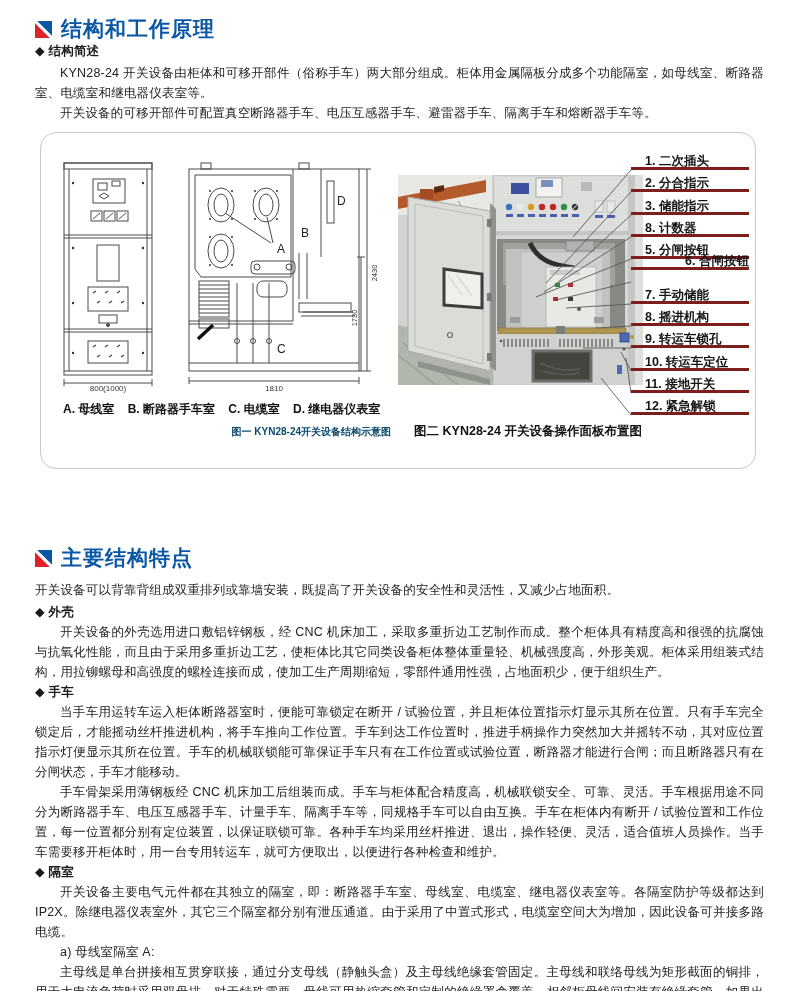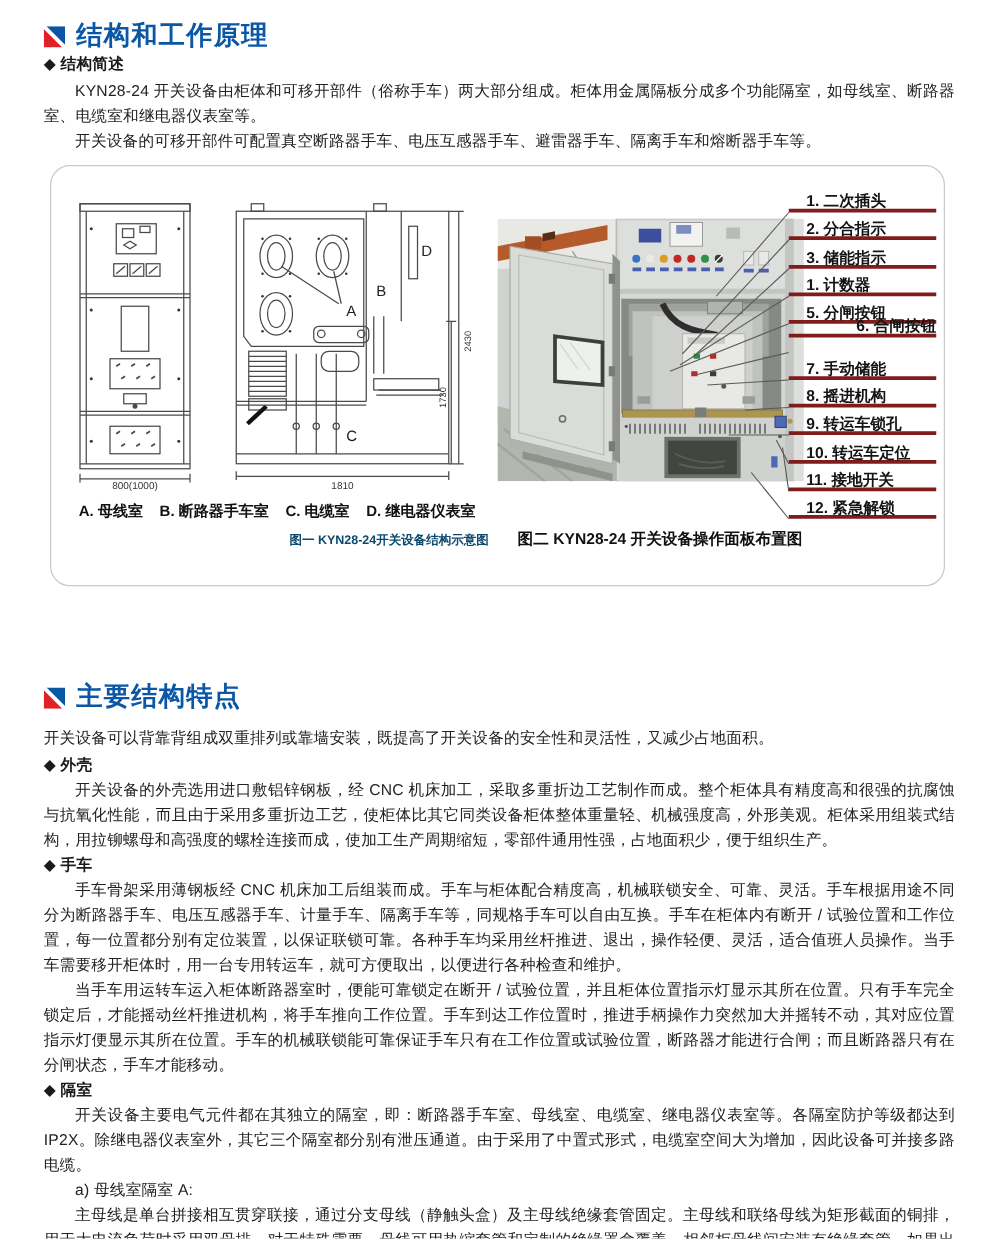--- a/index.html
+++ b/index.html
@@ -309,21 +309,21 @@
           <line x1="228" y1="209" x2="238" y2="228"></line>
           <line x1="233" y1="215" x2="238" y2="250"></line>
           <line x1="208" y1="235" x2="238" y2="272"></line>
         </g>
       </svg>
 
       <div class="callouts">
         <div class="callout">1. 二次插头</div>
         <div class="callout">2. 分合指示</div>
         <div class="callout">3. 储能指示</div>
-        <div class="callout">1. 计数器</div>
+        <div class="callout">8. 计数器</div>
         <div class="callout">5. 分闸按钮</div>
         <div class="callout">6. 合闸按钮</div>
         <div class="callout">7. 手动储能</div>
         <div class="callout">8. 摇进机构</div>
         <div class="callout">9. 转运车锁孔</div>
         <div class="callout">10. 转运车定位</div>
         <div class="callout">11. 接地开关</div>
         <div class="callout">12. 紧急解锁</div>
       </div>
 
@@ -342,22 +342,22 @@
       </span>
       <h1 class="sec-title">主要结构特点</h1>
     </div>
 
     <p class="mt10">开关设备可以背靠背组成双重排列或靠墙安装，既提高了开关设备的安全性和灵活性，又减少占地面积。</p>
 
     <p class="bullet mt2">◆ 外壳</p>
     <p class="indent">开关设备的外壳选用进口敷铝锌钢板，经 CNC 机床加工，采取多重折边工艺制作而成。整个柜体具有精度高和很强的抗腐蚀与抗氧化性能，而且由于采用多重折边工艺，使柜体比其它同类设备柜体整体重量轻、机械强度高，外形美观。柜体采用组装式结构，用拉铆螺母和高强度的螺栓连接而成，使加工生产周期缩短，零部件通用性强，占地面积少，便于组织生产。</p>
 
     <p class="bullet">◆ 手车</p>
+    <p class="indent">当手车用运转车运入柜体断路器室时，便能可靠锁定在断开 / 试验位置，并且柜体位置指示灯显示其所在位置。只有手车完全锁定后，才能摇动丝杆推进机构，将手车推向工作位置。手车到达工作位置时，推进手柄操作力突然加大并摇转不动，其对应位置指示灯便显示其所在位置。手车的机械联锁能可靠保证手车只有在工作位置或试验位置，断路器才能进行合闸；而且断路器只有在分闸状态，手车才能移动。</p>
     <p class="indent">手车骨架采用薄钢板经 CNC 机床加工后组装而成。手车与柜体配合精度高，机械联锁安全、可靠、灵活。手车根据用途不同分为断路器手车、电压互感器手车、计量手车、隔离手车等，同规格手车可以自由互换。手车在柜体内有断开 / 试验位置和工作位置，每一位置都分别有定位装置，以保证联锁可靠。各种手车均采用丝杆推进、退出，操作轻便、灵活，适合值班人员操作。当手车需要移开柜体时，用一台专用转运车，就可方便取出，以便进行各种检查和维护。</p>
-    <p class="indent">当手车用运转车运入柜体断路器室时，便能可靠锁定在断开 / 试验位置，并且柜体位置指示灯显示其所在位置。只有手车完全锁定后，才能摇动丝杆推进机构，将手车推向工作位置。手车到达工作位置时，推进手柄操作力突然加大并摇转不动，其对应位置指示灯便显示其所在位置。手车的机械联锁能可靠保证手车只有在工作位置或试验位置，断路器才能进行合闸；而且断路器只有在分闸状态，手车才能移动。</p>
 
     <p class="bullet">◆ 隔室</p>
     <p class="indent">开关设备主要电气元件都在其独立的隔室，即：断路器手车室、母线室、电缆室、继电器仪表室等。各隔室防护等级都达到 IP2X。除继电器仪表室外，其它三个隔室都分别有泄压通道。由于采用了中置式形式，电缆室空间大为增加，因此设备可并接多路电缆。</p>
 
     <p class="indent">a) 母线室隔室 A:</p>
     <p class="indent">主母线是单台拼接相互贯穿联接，通过分支母线（静触头盒）及主母线绝缘套管固定。主母线和联络母线为矩形截面的铜排，用于大电流负荷时采用双母排。对于特殊需要，母线可用热缩套管和定制的绝缘罩盒覆盖。相邻柜母线间安装有绝缘套管，如果出现内部故障电弧时，套管能有效把事故限制在隔室内而不向其它柜蔓延。</p>
   </div>
 
 </div>
 

